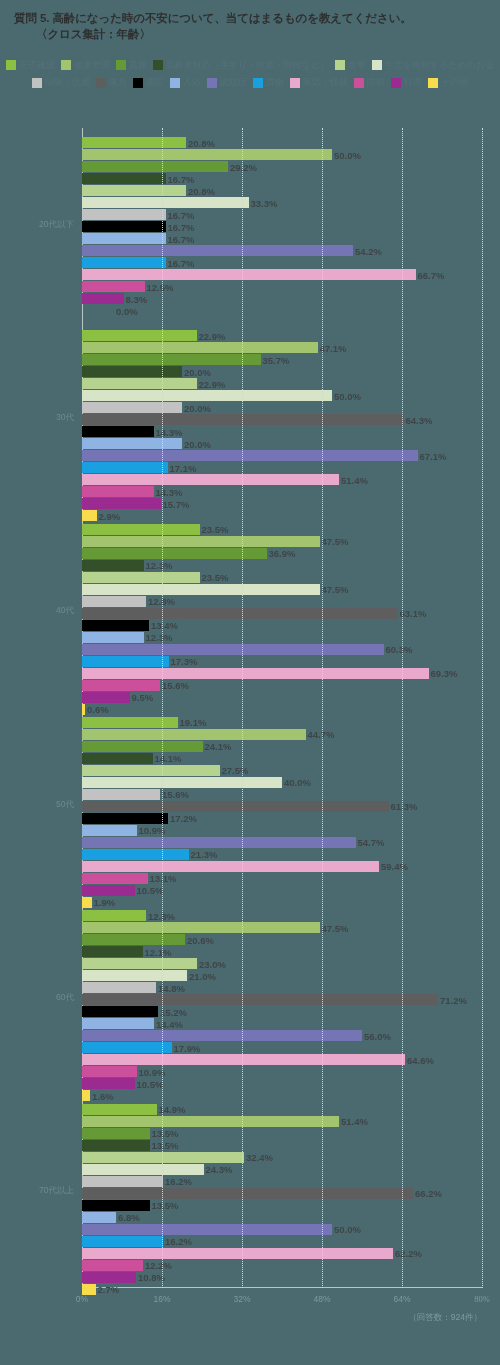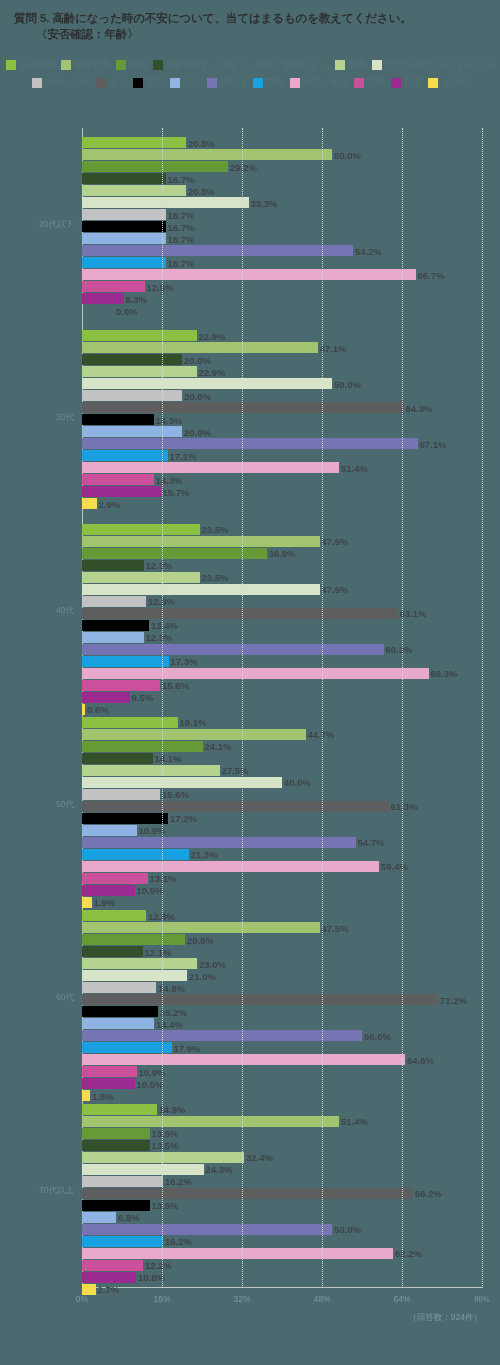--- a/index.html
+++ b/index.html
@@ -176,21 +176,21 @@
     white-space: nowrap;
   }
 </style>
 </head>
 <body>
 
 <div id="chart-root">
 
   <div class="title-block">
     <div class="title-line">質問 5. 高齢になった時の不安について、当てはまるものを教えてください。</div>
-    <div class="title-line sub">〈安否確認：年齢〉</div>
+    <div class="title-line sub">〈クロス集計：年齢〉</div>
   </div>
 
   <div class="legend" id="legend"><span class="legend-item"><span class="legend-swatch" style="background: rgb(140, 192, 67);"></span><span class="legend-label">安否確認</span></span><span class="legend-item"><span class="legend-swatch" style="background: rgb(162, 196, 111);"></span><span class="legend-label">健康管理</span></span><span class="legend-item"><span class="legend-swatch" style="background: rgb(102, 154, 54);"></span><span class="legend-label">孤独</span></span><span class="legend-item"><span class="legend-swatch" style="background: rgb(51, 80, 42);"></span><span class="legend-label">高齢者対応（手すり・段差・階段など）</span></span><span class="legend-item"><span class="legend-swatch" style="background: rgb(182, 210, 143);"></span><span class="legend-label">食事</span></span><span class="legend-item"><span class="legend-swatch" style="background: rgb(216, 228, 200);"></span><span class="legend-label">生活を維持するためのお金</span></span><span class="legend-item"><span class="legend-swatch" style="background: rgb(194, 194, 194);"></span><span class="legend-label">掃除・洗濯</span></span><span class="legend-item"><span class="legend-swatch" style="background: rgb(94, 94, 94);"></span><span class="legend-label">体力</span></span><span class="legend-item"><span class="legend-swatch" style="background: rgb(0, 0, 0);"></span><span class="legend-label">通院</span></span><span class="legend-item"><span class="legend-swatch" style="background: rgb(143, 180, 227);"></span><span class="legend-label">入浴</span></span><span class="legend-item"><span class="legend-swatch" style="background: rgb(117, 117, 181);"></span><span class="legend-label">認知症</span></span><span class="legend-item"><span class="legend-swatch" style="background: rgb(25, 160, 224);"></span><span class="legend-label">買物</span></span><span class="legend-item"><span class="legend-swatch" style="background: rgb(233, 169, 205);"></span><span class="legend-label">病気・怪我</span></span><span class="legend-item"><span class="legend-swatch" style="background: rgb(204, 79, 155);"></span><span class="legend-label">防犯</span></span><span class="legend-item"><span class="legend-swatch" style="background: rgb(156, 43, 145);"></span><span class="legend-label">料理</span></span><span class="legend-item"><span class="legend-swatch" style="background: rgb(247, 221, 78);"></span><span class="legend-label">その他</span></span></div>
 
   <div class="plot">
     <div class="plot-inner" id="plot-inner">
       <div class="axisline"></div>
       <div class="axis-bottom"></div>
       <div class="groups" id="groups">
           <div class="group" style="height: 16.6667%; padding-top: 9px;">
@@ -258,20 +258,24 @@
           </div>
           <div class="group" style="height: 16.6667%; padding-top: 9px;">
             <div class="group-label">30代</div>
             <div class="bar-row">
               <div class="bar" title="安否確認: 22.9%" style="width: 28.625%; background: rgb(140, 192, 67);"></div>
               <div class="bar-value" style="left: 28.625%;">22.9%</div>
             </div>
             <div class="bar-row">
               <div class="bar" title="健康管理: 47.1%" style="width: 58.875%; background: rgb(162, 196, 111);"></div>
               <div class="bar-value" style="left: 58.875%;">47.1%</div>
+            </div>
+            <div class="bar-row">
+              <div class="bar" title="孤独: 35.7%" style="width: 44.625%; background: rgb(102, 154, 54);"></div>
+              <div class="bar-value" style="left: 44.625%;">35.7%</div>
             </div>
             <div class="bar-row">
               <div class="bar" title="高齢者対応（手すり・段差・階段など）: 20.0%" style="width: 25%; background: rgb(51, 80, 42);"></div>
               <div class="bar-value" style="left: 25%;">20.0%</div>
             </div>
             <div class="bar-row">
               <div class="bar" title="食事: 22.9%" style="width: 28.625%; background: rgb(182, 210, 143);"></div>
               <div class="bar-value" style="left: 28.625%;">22.9%</div>
             </div>
             <div class="bar-row">

